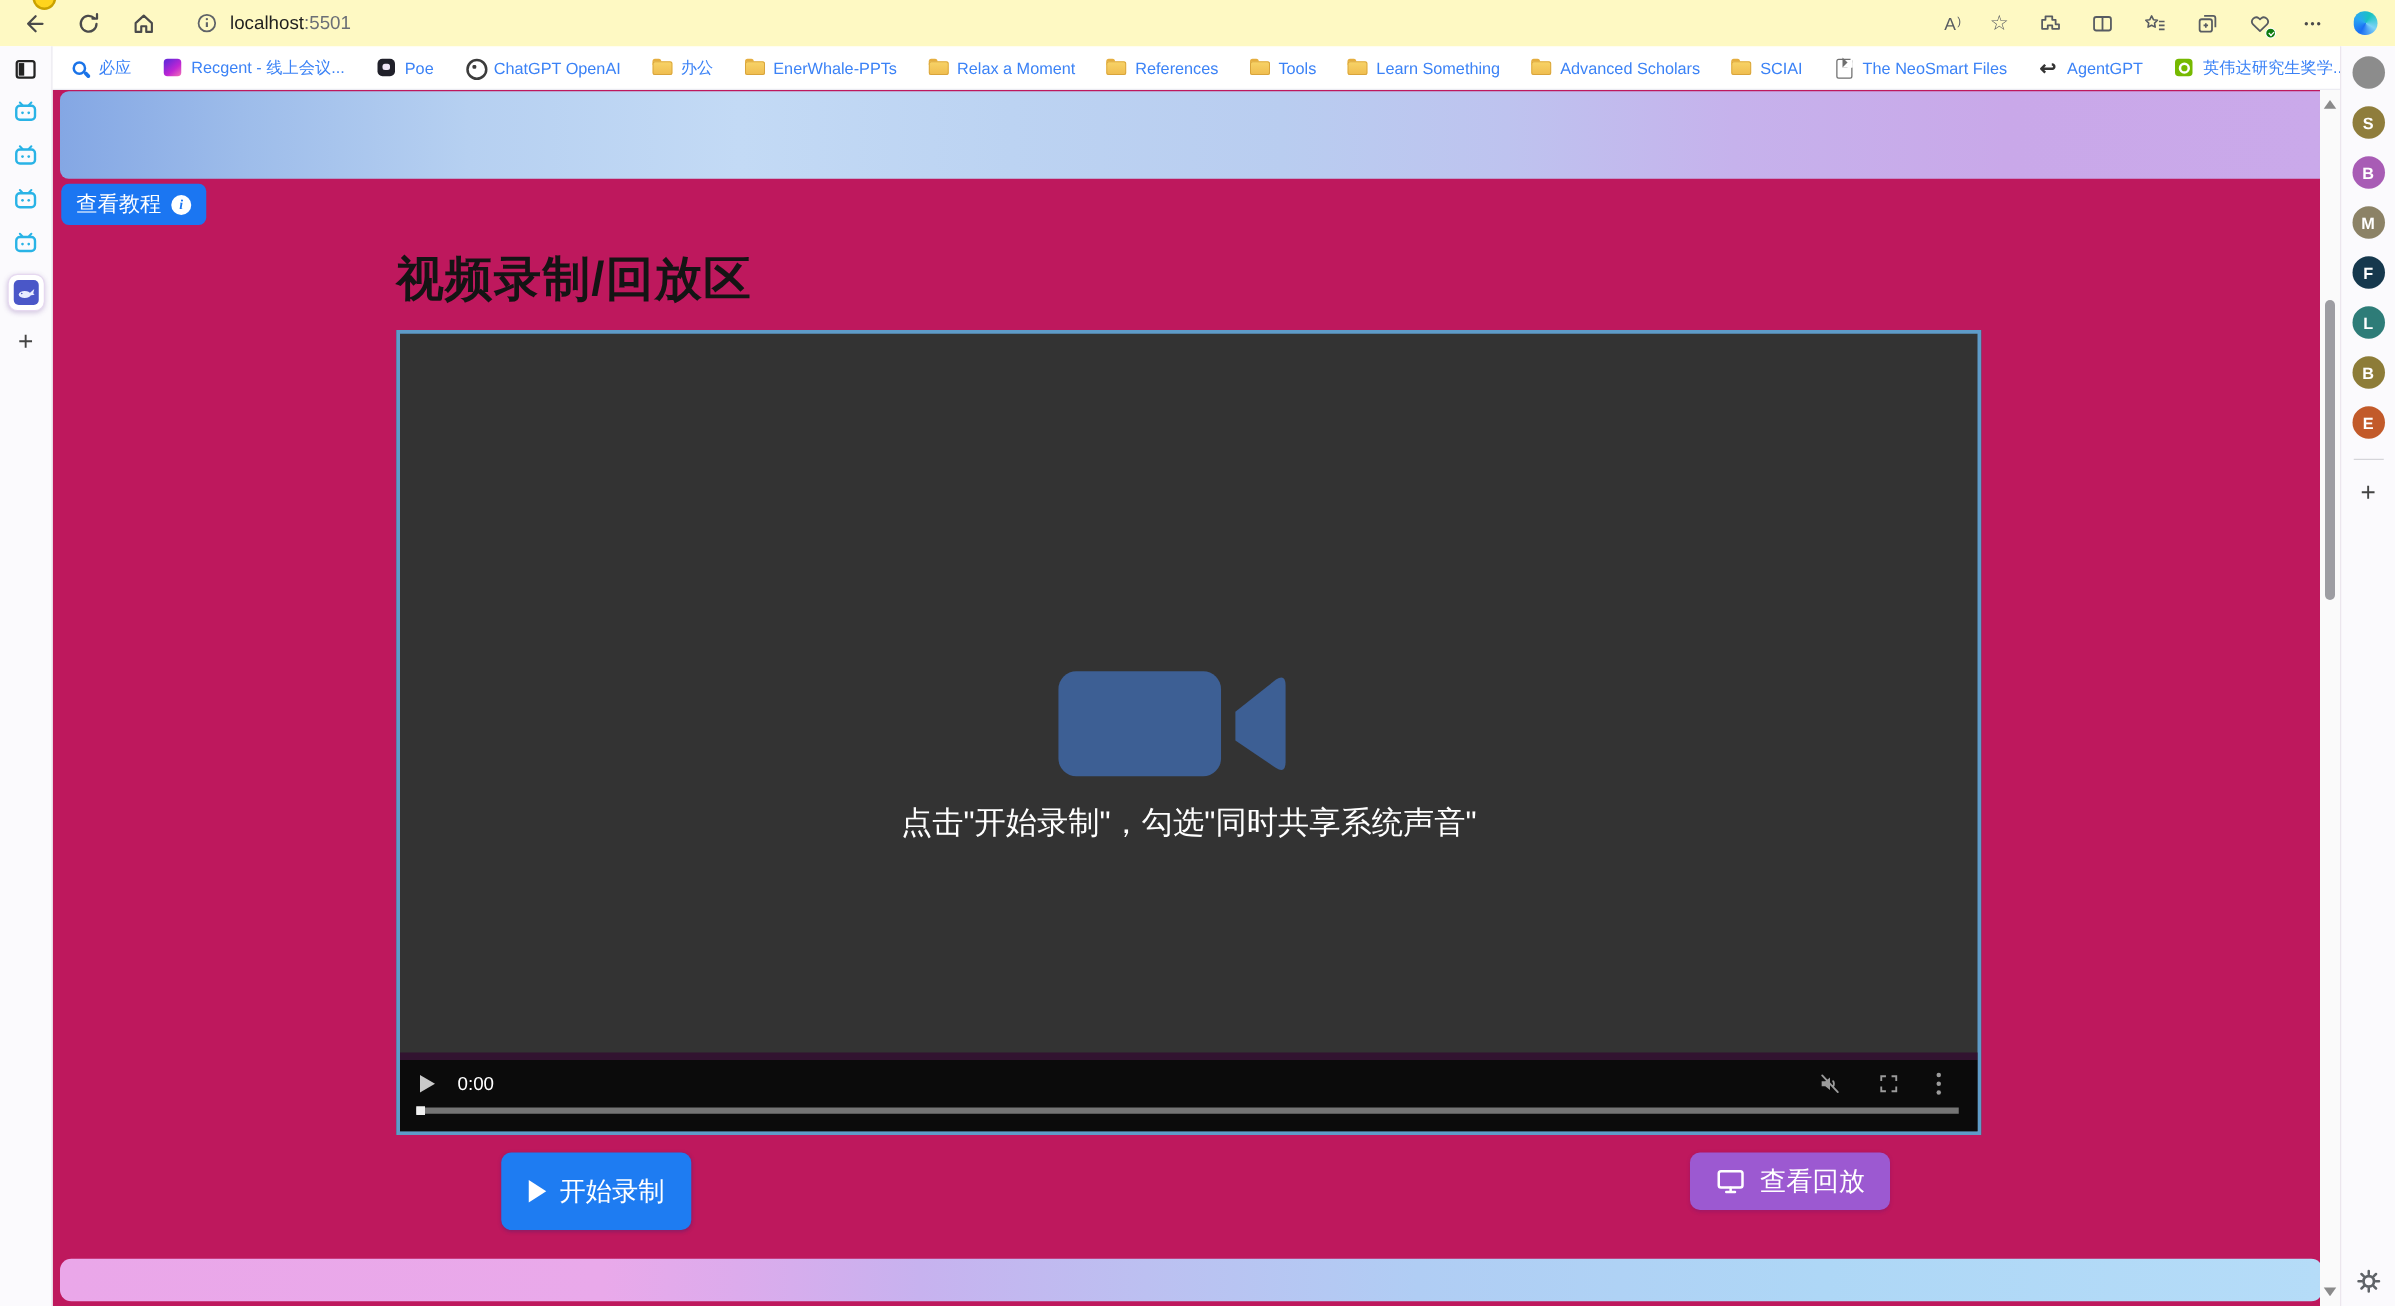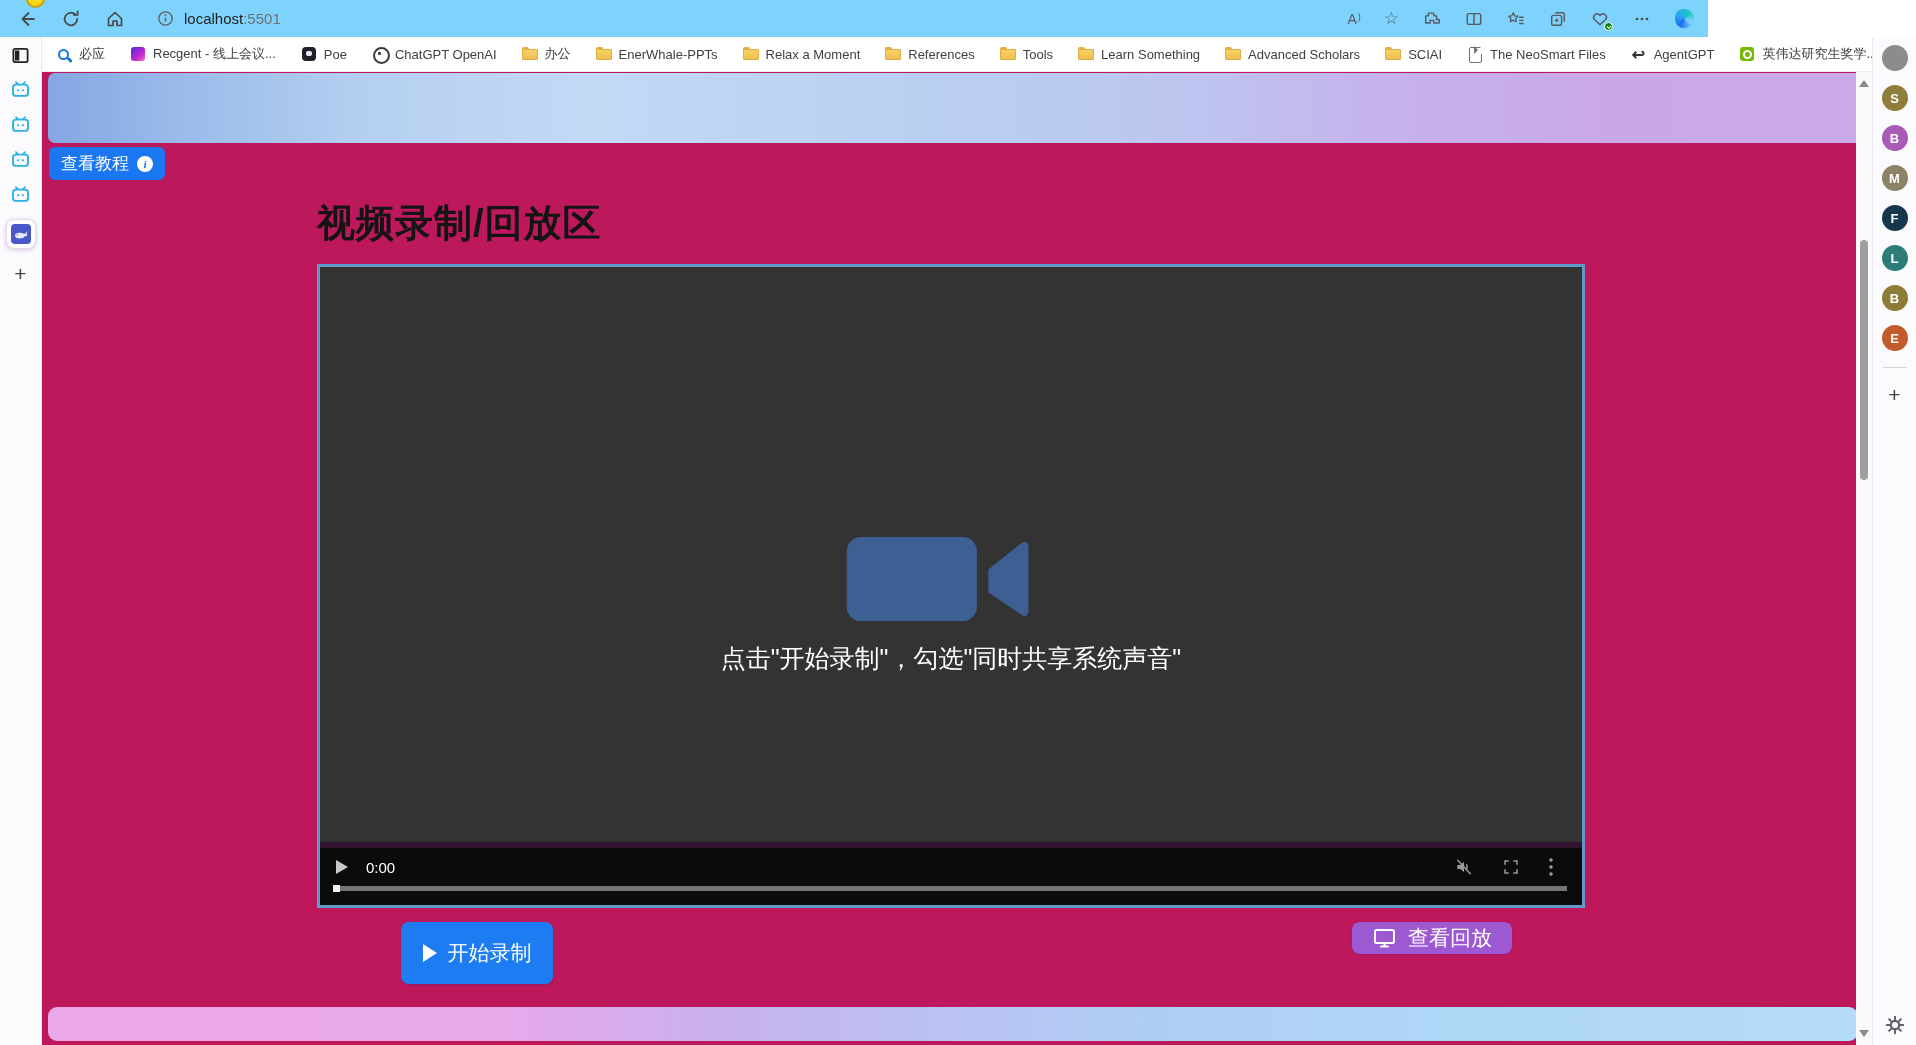--- a/index.html
+++ b/index.html
@@ -1,20 +1,20 @@
 <!DOCTYPE html>
 <html><head>
 <meta charset="utf-8">
 <style>
   * { margin:0; padding:0; box-sizing:border-box; }
   html,body { width:1916px; height:1045px; overflow:hidden; background:#fff;
     font-family:"Liberation Sans", sans-serif; position:relative; }
 
   
-  .toolbar { position:absolute; left:0; top:0; width:1708px; height:37px; background:#7dd3fc; z-index:5; }
+  .toolbar { position:absolute; left:0; top:0; width:1916px; height:37px; background:#fef9c3; z-index:5; }
   .fav-remnant { position:absolute; left:26px; top:-11px; width:19px; height:19px; border-radius:50%;
     background:#ffd41d; border:2px solid #c9a100; }
   .nav-group { position:absolute; left:16px; top:0; height:37px; display:flex; align-items:center; gap:22px; }
   .tb-btn { width:22px; height:22px; display:flex; align-items:center; justify-content:center; cursor:pointer; }
   .address { position:absolute; left:156px; top:0; height:37px; display:flex; align-items:center; gap:9px; }
   .url { font-size:15px; color:#1f1f1f; }
   .url .port { color:#6b6f76; }
   .toolbar-right { position:absolute; right:14px; top:0; height:37px; display:flex; align-items:center; gap:24px; }
   .ra-icon { font-size:14px; color:#585c62; position:relative; }
   .ra-icon::after { content:")"; font-size:9px; position:relative; top:-4px; left:1px; }
@@ -25,21 +25,21 @@
   .essentials .badge { position:absolute; right:-4px; bottom:-3px; width:9px; height:9px; border-radius:50%;
     background:#107c10; border:1px solid #fff; }
   .essentials .badge::after { content:""; position:absolute; left:2px; top:2px; width:3px; height:1.6px;
     border-left:1.3px solid #fff; border-bottom:1.3px solid #fff; transform:rotate(-45deg); }
 
   
   .bookmarks-bar { position:absolute; left:42px; top:37px; width:1830px; height:35px; background:#fff;
     display:flex; align-items:center; padding:0 14px; border-bottom:1px solid #ececf2; z-index:4; }
   .bm-list { display:flex; align-items:center; gap:25px; }
   .bm-item { display:flex; align-items:center; gap:7px; cursor:pointer; white-space:nowrap; }
-  .bm-label { font-size:13px; color:#404040; }
+  .bm-label { font-size:13px; color:#3b82f6; }
   .bm-spacer { flex:1; }
   .bm-chevron { width:8px; height:8px; border-top:1.8px solid #555; border-right:1.8px solid #555;
     transform:rotate(45deg); margin-right:16px; cursor:pointer; }
   .bm-divider { width:1px; height:20px; background:#d8d8dc; margin-right:14px; }
 
   
   .bm-icon { width:16px; height:15px; position:relative; flex:0 0 auto; }
   .i-search::before { content:""; position:absolute; left:2px; top:2px; width:7px; height:7px;
     border:2px solid #1a73e8; border-radius:50%; }
   .i-search::after { content:""; position:absolute; left:11.5px; top:10.5px; width:2.6px; height:5.5px;
@@ -99,21 +99,21 @@
     border-bottom:7px solid transparent; cursor:pointer; }
   .ctrl-time { color:#fff; font-size:15px; margin-left:18px; }
   .ctrl-right { margin-left:auto; display:flex; align-items:center; gap:28px; }
   .timeline { position:absolute; left:13px; right:15px; bottom:14px; height:5px; background:#757575; cursor:pointer; }
   .timeline::before { content:""; position:absolute; left:0; top:-1px; width:7px; height:7px; background:#f1f1f1; }
 
   .record-btn { position:absolute; left:359px; top:850px; width:152px; height:62px; border-radius:8px;
     background:#1e7cf2; color:#fff; font-size:21px; display:flex; align-items:center; justify-content:center;
     gap:11px; cursor:pointer; box-shadow:0 1px 3px rgba(0,40,120,.25); }
   .rec-tri { width:0; height:0; border-left:14px solid #fff; border-top:9px solid transparent; border-bottom:9px solid transparent; }
-  .playback-btn { position:absolute; left:1310px; top:850px; width:160px; height:32px; border-radius:8px;
+  .playback-btn { position:absolute; left:1310px; top:850px; width:160px; height:46px; border-radius:8px;
     background:#9c59d1; color:#fff; font-size:21px; display:flex; align-items:center; justify-content:center;
     gap:11px; cursor:pointer; box-shadow:0 1px 3px rgba(80,20,120,.25); }
 
   .watermark { position:absolute; left:1594px; top:876px; color:#b7bac9; opacity:.8; }
   .wm1 { font-size:26px; }
   .wm2 { font-size:16.5px; margin-top:5px; }
 
   .bottom-bar { position:absolute; left:6px; top:935px; width:1810px; height:34px; border-radius:9px;
     background:linear-gradient(90deg,#eaa7e9 0%,#e9a9ea 24%,#dcabec 30%,#c7b2ef 38%,#bcc0f1 48%,
       #b0cdf4 60%,#aed7f6 78%,#b5dcf8 100%); }

